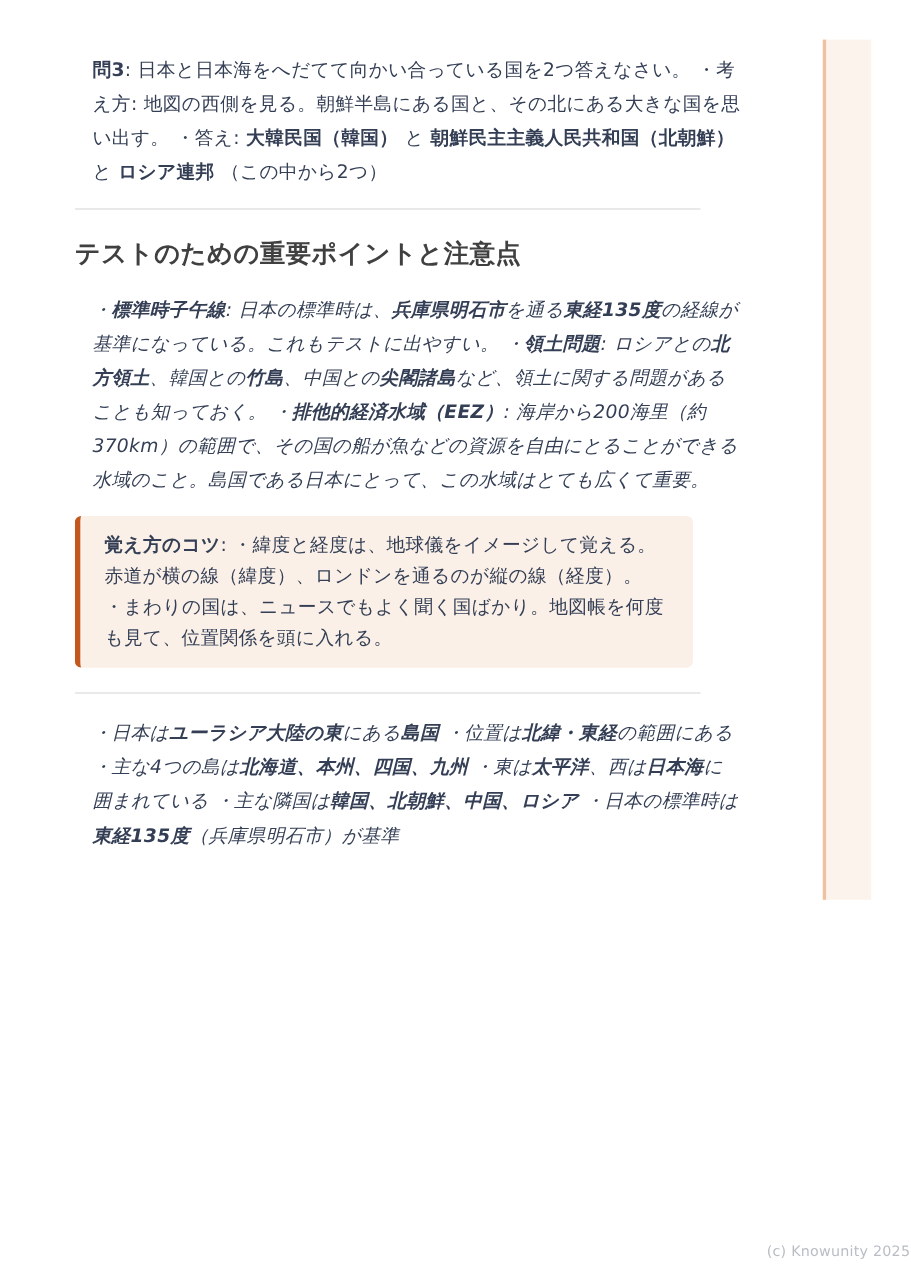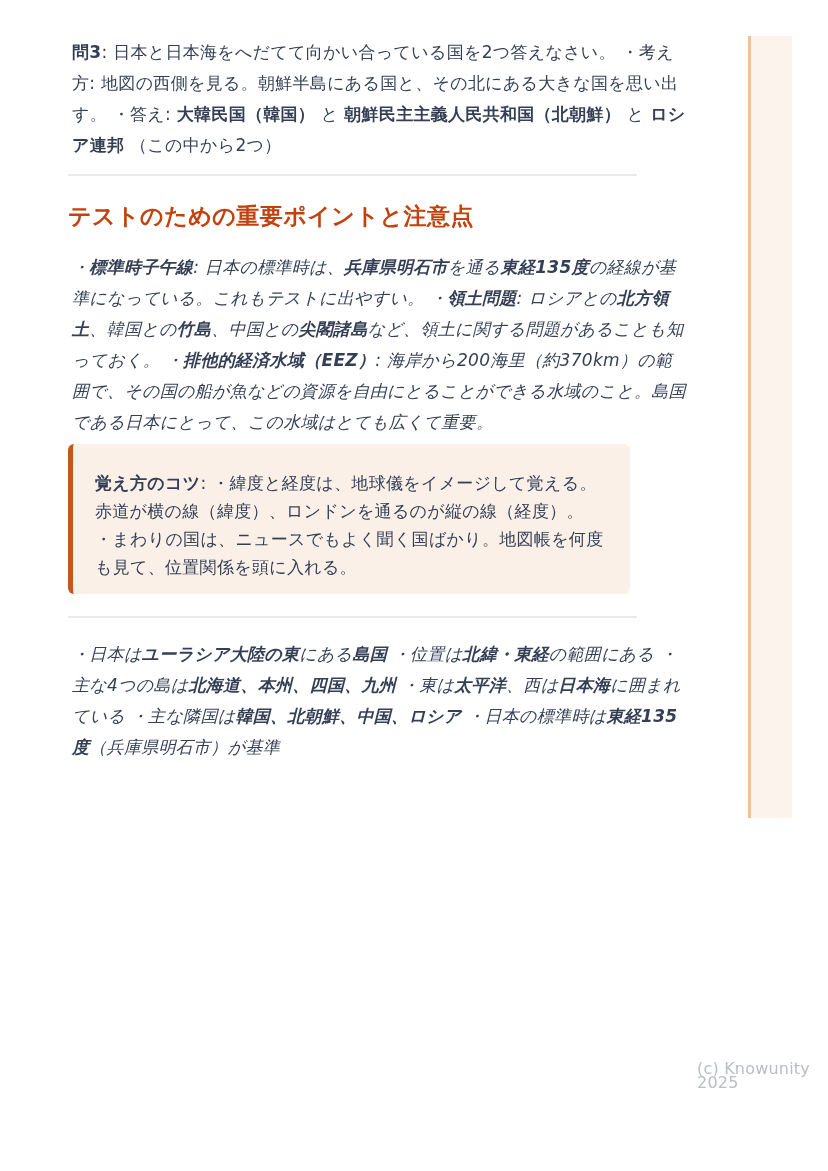--- a/index.html
+++ b/index.html
@@ -12,72 +12,72 @@
     color: #343f55;
     overflow: hidden;
   }
   .content {
     position: absolute;
     left: 68px;
     top: 33px;
     width: 622px;
   }
   .para {
-    margin: 4px;
+    margin: 16px;
     font-size: 17px;
     line-height: 31px;
     letter-spacing: 0.3px;
     text-align: left;
   }
   .para .b, .callout-text .b { font-weight: 700; }
   .divider {
     width: 569px;
     height: 2px;
     background: #e9e9ea;
     border-radius: 1px;
     margin-top: 13px;
   }
   .divider.second { margin-top: 22px; }
   .heading {
     margin: 25px 0 0 0;
-    color: #c2410c;
+    color: #404040;
     font-size: 23px;
     line-height: 30px;
     font-weight: 700;
     letter-spacing: 0.5px;
   }
   .para.after-heading { margin-top: 21px; font-style: italic; }
   .callout {
     margin-top: 6px;
     width: 511px; 
     background: #faf0e8;
     border-left: 5px solid #c3571d;
     border-radius: 6px;
-    padding: 25px 24px 13px 22px;
+    padding: 13px 24px 13px 22px;
   }
   .callout-text {
     margin: 0;
     font-size: 17px;
     line-height: 28px;
     letter-spacing: 0.3px;
   }
   .side-strip {
     position: absolute;
     left: 748px;
     top: 36px;
     width: 41px;
     height: 782px;
     background: #fdf3ed;
     border-left: 3px solid #eec29f;
   }
   .footer {
     position: absolute;
     left: 697px;
-    top: 1062px;
-    font-size: 16px;
+    top: 1132px;
+    font-size: 13px;
     line-height: 14px;
     color: #b9bdc4;
     letter-spacing: 0.2px;
   }
 </style>
 </head>
 <body>
 
 <div class="page">
   <div class="content">

